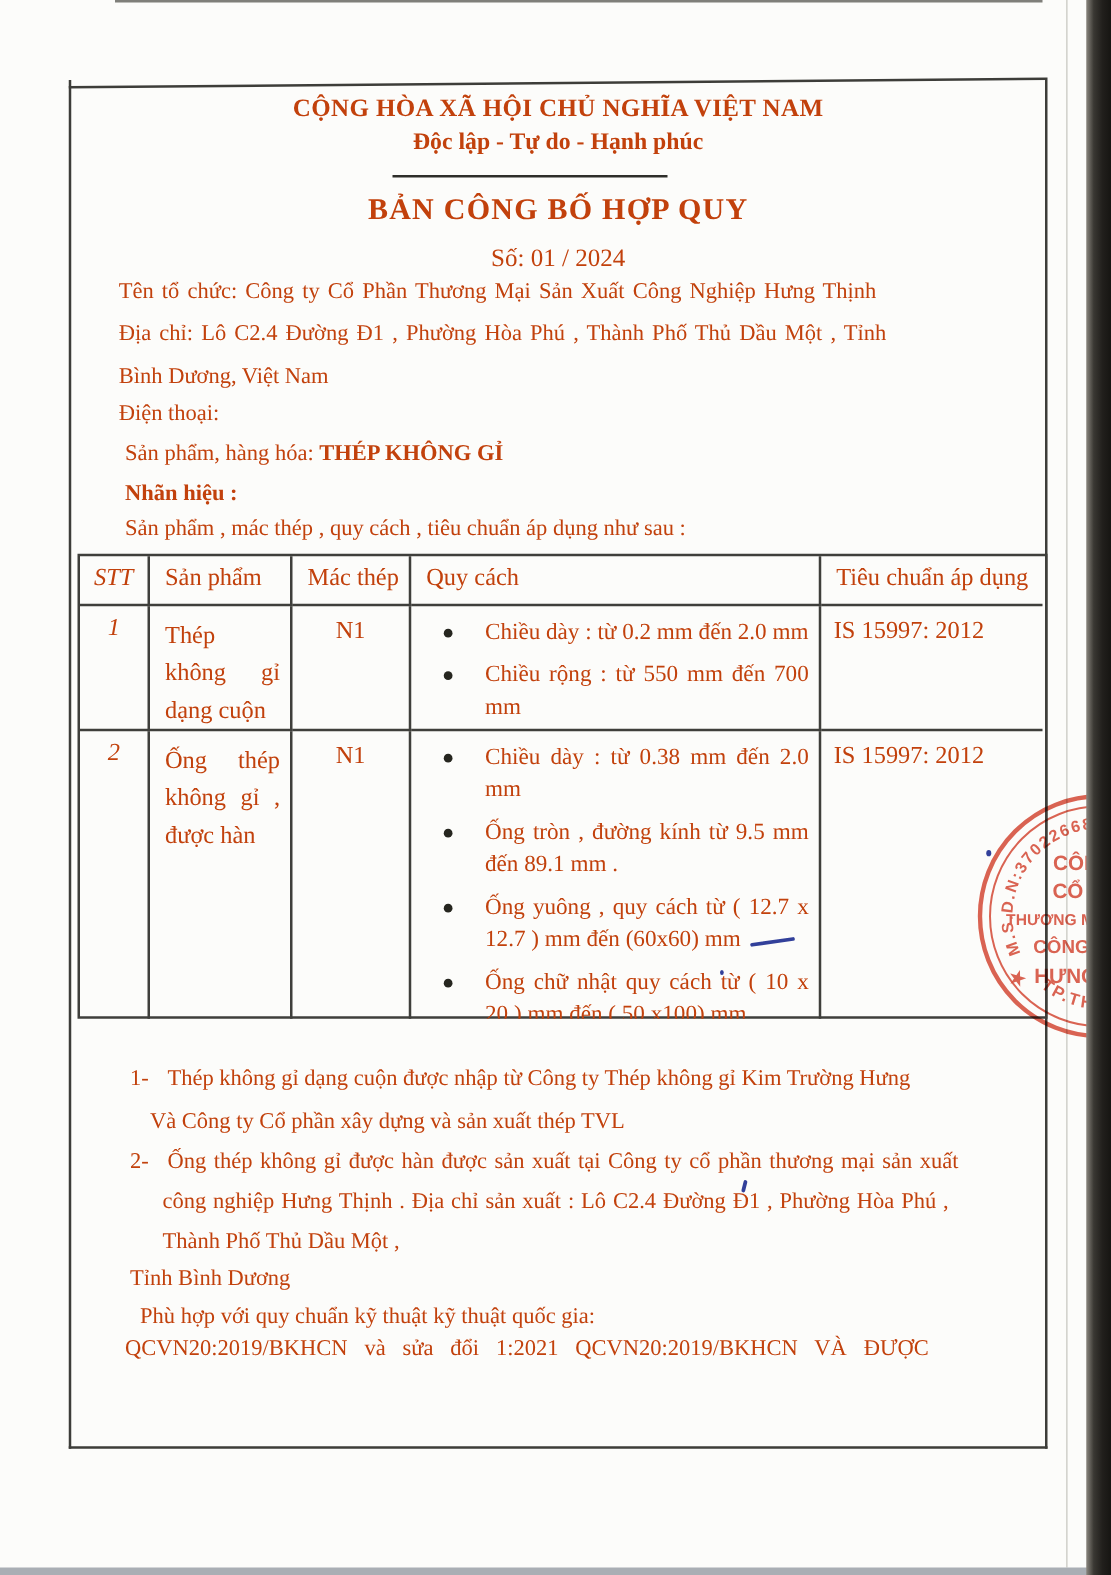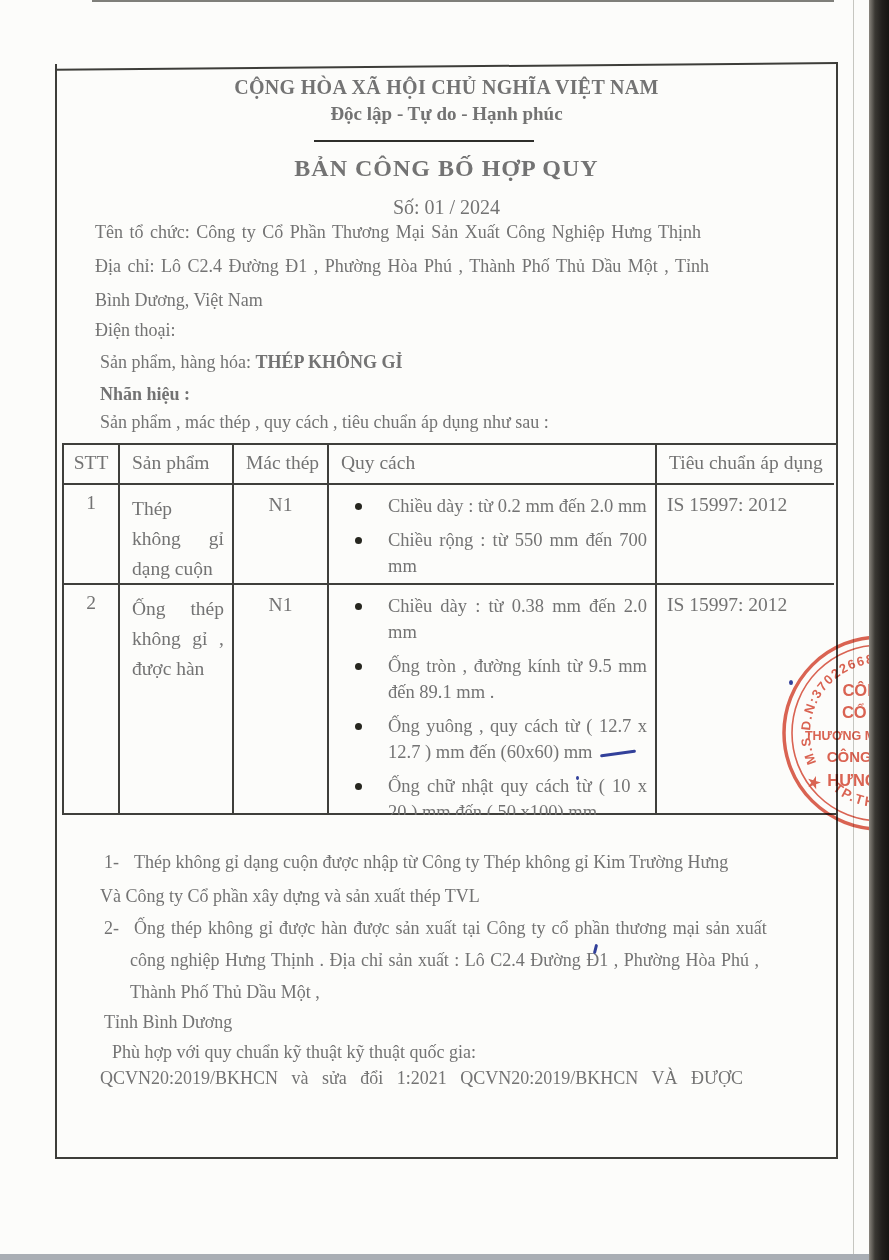--- a/index.html
+++ b/index.html
@@ -1,20 +1,20 @@
 <!DOCTYPE html>
 <html><head>
 <meta charset="utf-8">
 <style>
   html,body{margin:0;padding:0;background:#e8e8e6;}
   #page{
     position:relative; width:889px; height:1260px; overflow:hidden;
     background:#fcfcfa;
     font-family:"Liberation Serif","DejaVu Serif",serif;
-    color:#737373;
+    color:#c2410c;
   }
   .abs{position:absolute;}
   
   #top-scan-line{left:92px; top:0; width:742px; height:2px; background:#55554f; opacity:.75;}
   #paper-edge-line{left:853px; top:0; width:1px; height:1254px; background:#c6c6c0;}
   #right-scan-band{left:869px; top:0; width:20px; height:1260px; z-index:60;
     background:linear-gradient(90deg,#8a867e 0%,#3a3833 30%,#211f1c 65%,#161512 100%);}
   #bottom-scan-strip{left:0; top:1254px; width:889px; height:6px; background:#a9aeb4; z-index:55;}
   
   #doc-frame{left:55px; top:64px; width:783px; height:1095px; box-sizing:border-box;
@@ -33,21 +33,21 @@
   
   #spec-table{left:62px; top:443px; width:776px; height:372px; box-sizing:border-box;
     border:2px solid #3f3f3b; display:grid;
     grid-template-columns:56px 114px 95px 328px 177px;
     grid-template-rows:40px 100px 230px;
     font-size:19.5px;}
   .cell{box-sizing:border-box; border-right:2px solid #3f3f3b; border-bottom:2px solid #3f3f3b; overflow:hidden;}
   .cell.lastcol{border-right:none;}
   .cell.lastrow{border-bottom:none;}
   .hcell{padding:7px 6px 0 12px;}
-  .c-stt{text-align:center; padding:7px 0 0 0;}
+  .c-stt{text-align:center; padding:7px 0 0 0;font-style:italic;}
   .c-prod{padding:9px 8px 0 12px; text-align:justify; line-height:30px;}
   .c-grade{text-align:center; padding:9px 0 0 0;}
   .c-std{padding:9px 4px 0 10px;}
   .c-spec{padding:8px 8px 0 26px;}
   .qc-item{display:flex; margin-bottom:8px; font-size:18.5px; line-height:26px;}
   .qc-item .bullet{flex:0 0 7px; width:7px; height:7px; border-radius:50%; background:#26261f; margin:10px 26px 0 0;}
   .qc-item .qc-text{text-align:justify; flex:1;}
   
   .marker{width:30px; display:inline-block;}
   
@@ -124,21 +124,21 @@
         </div>
       <div class="qc-item">
           <span class="bullet"></span>
           <span class="qc-text">Ống chữ nhật quy cách từ ( 10 x 20 ) mm đến ( 50 x100) mm</span>
         </div>
     </div>
     <div class="cell c-std lastcol lastrow">IS 15997: 2012</div>
   </div>
 
   <div class="abs bline" style="left:104px; top:852px;"><span class="marker">1-</span><span>Thép không gỉ dạng cuộn được nhập từ Công ty Thép không gỉ Kim Trường Hưng</span></div>
-  <div class="abs bline" style="left:100px; top:886px;">Và Công ty Cổ phần xây dựng và sản xuất thép TVL</div>
+  <div class="abs bline" style="left:120px; top:886px;">Và Công ty Cổ phần xây dựng và sản xuất thép TVL</div>
   <div class="abs bline" style="left:104px; top:918px; word-spacing:1.5px;"><span class="marker">2-</span><span>Ống thép không gỉ được hàn được sản xuất tại Công ty cổ phần thương mại sản xuất</span></div>
   <div class="abs bline" style="left:130px; top:950px; word-spacing:1px;">công nghiệp Hưng Thịnh . Địa chỉ sản xuất : Lô C2.4 Đường Đ1 , Phường Hòa Phú ,</div>
   <div class="abs bline" style="left:130px; top:982px;">Thành Phố Thủ Dầu Một ,</div>
   <div class="abs bline" style="left:104px; top:1012px;">Tỉnh Bình Dương</div>
   <div class="abs bline" style="left:112px; top:1042px;">Phù hợp với quy chuẩn kỹ thuật kỹ thuật quốc gia:</div>
   <div class="abs bline" style="left:100px; top:1068px; word-spacing:9px;">QCVN20:2019/BKHCN và sửa đổi 1:2021 QCVN20:2019/BKHCN VÀ ĐƯỢC</div>
 
   <svg class="abs" id="stamp-svg" width="260" height="260" viewBox="0 0 260 260">
     <g fill="none" stroke="#d84f3c" opacity="0.88">
       <circle cx="130" cy="130" r="96" stroke-width="3.5"></circle>

